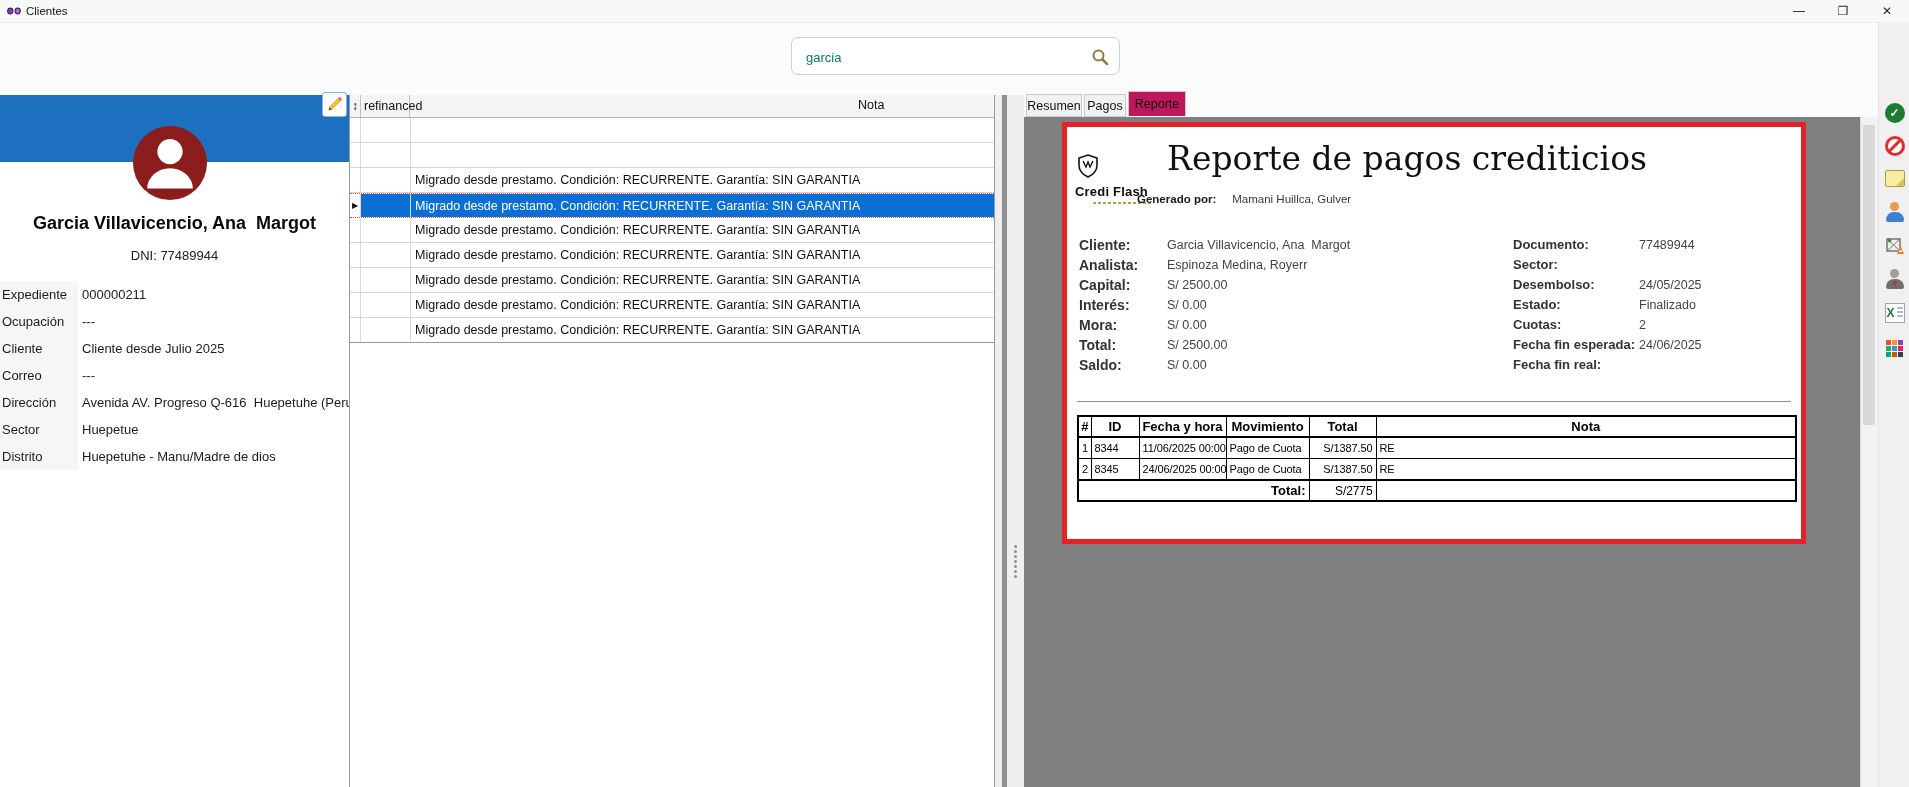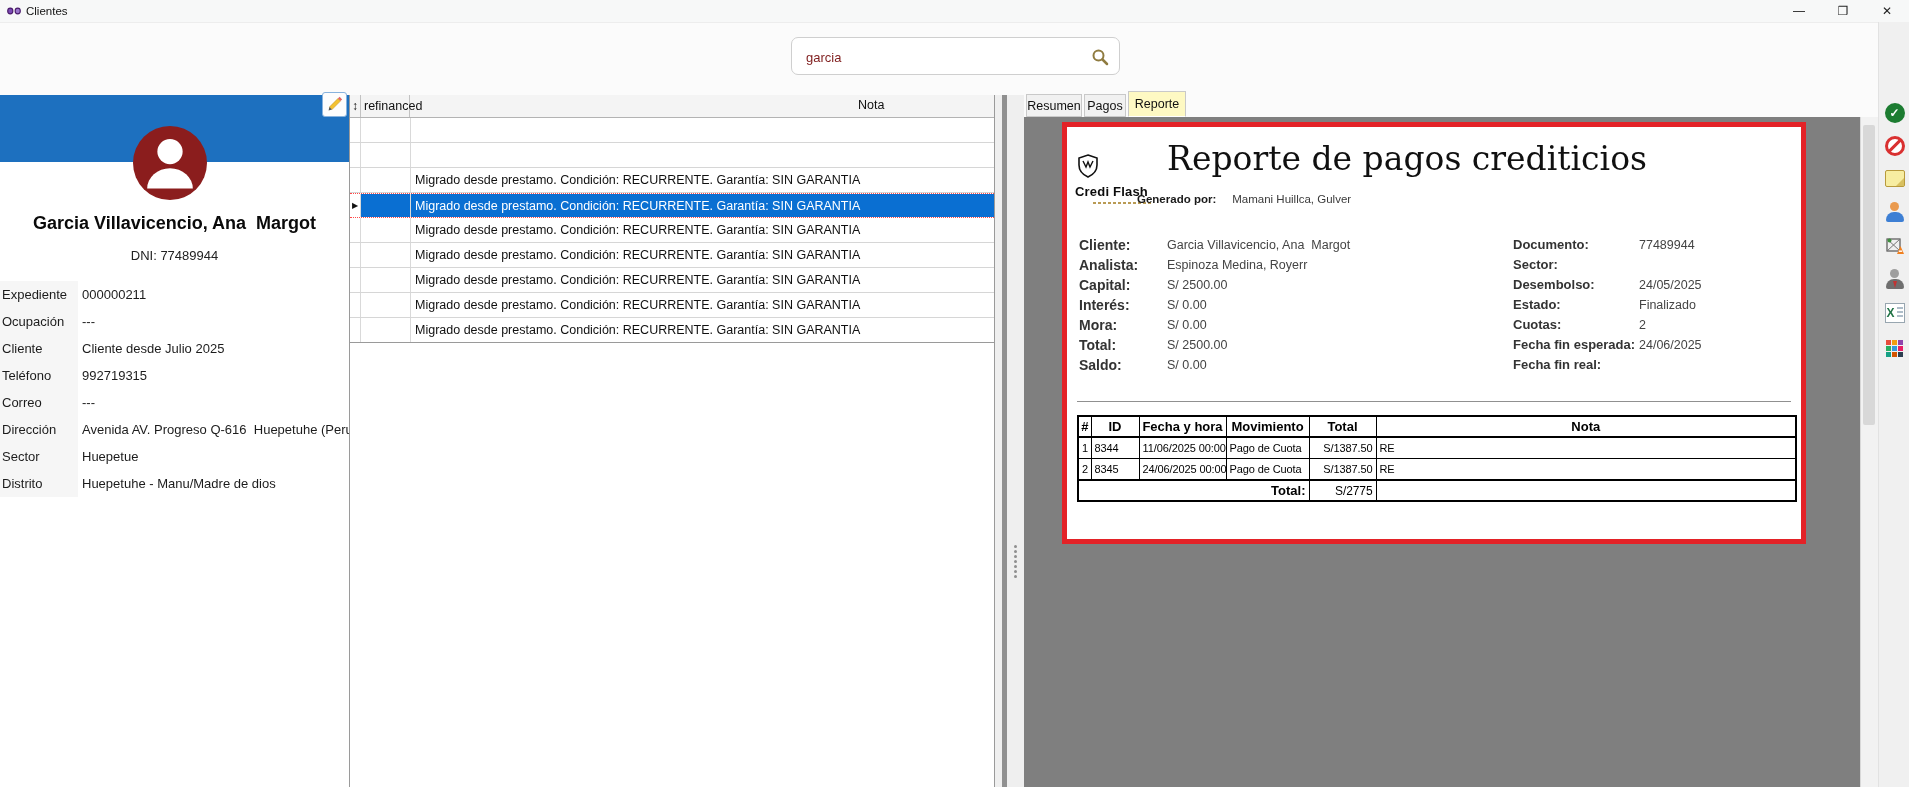--- a/index.html
+++ b/index.html
@@ -8,21 +8,21 @@
 
   
   .titlebar{position:absolute;left:0;top:0;width:1909px;height:22px;background:#f7f8f8;border-bottom:1px solid #ededed;}
   .app-logo{position:absolute;left:6px;top:3px;width:16px;height:16px;}
   .title-text{position:absolute;left:26px;top:0;height:22px;line-height:22px;font-size:11.5px;color:#111;}
   .win-btn{position:absolute;top:0;width:44px;height:22px;display:flex;align-items:center;justify-content:center;font-size:12px;color:#222;cursor:default;}
   .win-min{right:88px;} .win-max{right:44px;} .win-close{right:0;}
 
   
   .search-box{position:absolute;left:791px;top:37px;width:329px;height:38px;background:#fff;border:1px solid #cfcfcf;border-radius:7px;box-sizing:border-box;}
-  .search-box input{position:absolute;left:12px;top:1px;width:270px;height:34px;border:none;outline:none;font-size:13px;color:#7f1d1d;font-family:"Liberation Sans",sans-serif;background:transparent;}
+  .search-box input{position:absolute;left:12px;top:1px;width:270px;height:34px;border:none;outline:none;font-size:13px;color:#0f766e;font-family:"Liberation Sans",sans-serif;background:transparent;}
   .search-icon{position:absolute;right:10px;top:10px;width:18px;height:18px;}
 
   
   .client-panel{position:absolute;left:0;top:95px;width:349px;height:692px;background:#fff;overflow:hidden;}
   .band{position:absolute;left:0;top:0;width:349px;height:67px;background:#1d70bf;}
   .avatar{position:absolute;left:133px;top:31px;width:74px;height:74px;border-radius:50%;background:#8b1d1d;overflow:hidden;}
   .client-name{position:absolute;left:0;top:118px;width:349px;text-align:center;font-size:18px;font-weight:bold;color:#0a0a0a;white-space:pre;}
   .client-dni{position:absolute;left:0;top:153px;width:349px;text-align:center;font-size:13px;color:#222;}
   .fields{position:absolute;left:0;top:186px;width:349px;}
   .frow{height:27px;display:flex;align-items:center;overflow:hidden;}
@@ -47,21 +47,21 @@
 
   
   .splitter{position:absolute;left:995px;top:95px;width:29px;height:692px;background:#efefef;}
   .split-bar{position:absolute;left:7px;top:0;width:5px;height:100%;background:#909090;}
   .grip{position:absolute;left:17px;top:448px;width:6px;}
   .grip i{display:block;width:3px;height:3px;border-radius:50%;background:#8f8f8f;margin:2px auto;}
 
   
   .tabstrip{position:absolute;left:1024px;top:91px;width:836px;height:26px;}
   .tab{position:absolute;box-sizing:border-box;display:flex;align-items:center;justify-content:center;font-size:12.5px;color:#111;background:#f1f1f1;border:1px solid #c9c9c9;top:3px;height:23px;}
-  .tab.active{top:0;height:26px;background:#fef9c3;border-bottom:1px solid #fff;z-index:2;}
+  .tab.active{top:0;height:26px;background:#be185d;border-bottom:1px solid #fff;z-index:2;}
   .tab-resumen{left:2px;width:56px;}
   .tab-pagos{left:60px;width:42px;}
   .tab-reporte{left:104px;width:58px;}
   .viewer{position:absolute;left:1024px;top:117px;width:836px;height:670px;background:#7f7f7f;}
   .vscroll{position:absolute;left:1860px;top:117px;width:18px;height:670px;background:#f2f2f2;border-left:1px solid #d8d8d8;box-sizing:border-box;}
   .vthumb{position:absolute;left:2px;top:8px;width:12px;height:300px;background:#d8d8d8;border-radius:2px;}
 
   
   .report-page{position:absolute;left:1062px;top:122px;width:744px;height:422px;background:#fff;border:5px solid #e32227;box-sizing:border-box;}
   .rp-logo{position:absolute;left:8px;top:26px;width:94px;text-align:left;}
@@ -151,24 +151,20 @@
           <div class="flabel">Expediente</div>
           <div class="fvalue">000000211</div>
         </div>
       <div class="frow">
           <div class="flabel">Ocupación</div>
           <div class="fvalue">---</div>
         </div>
       <div class="frow">
           <div class="flabel">Cliente</div>
           <div class="fvalue">Cliente desde Julio 2025</div>
-        </div>
-      <div class="frow">
-          <div class="flabel">Teléfono</div>
-          <div class="fvalue">992719315</div>
         </div>
       <div class="frow">
           <div class="flabel">Correo</div>
           <div class="fvalue">---</div>
         </div>
       <div class="frow">
           <div class="flabel">Dirección</div>
           <div class="fvalue">Avenida AV. Progreso Q-616  Huepetuhe (Peru, Ma</div>
         </div>
       <div class="frow">

